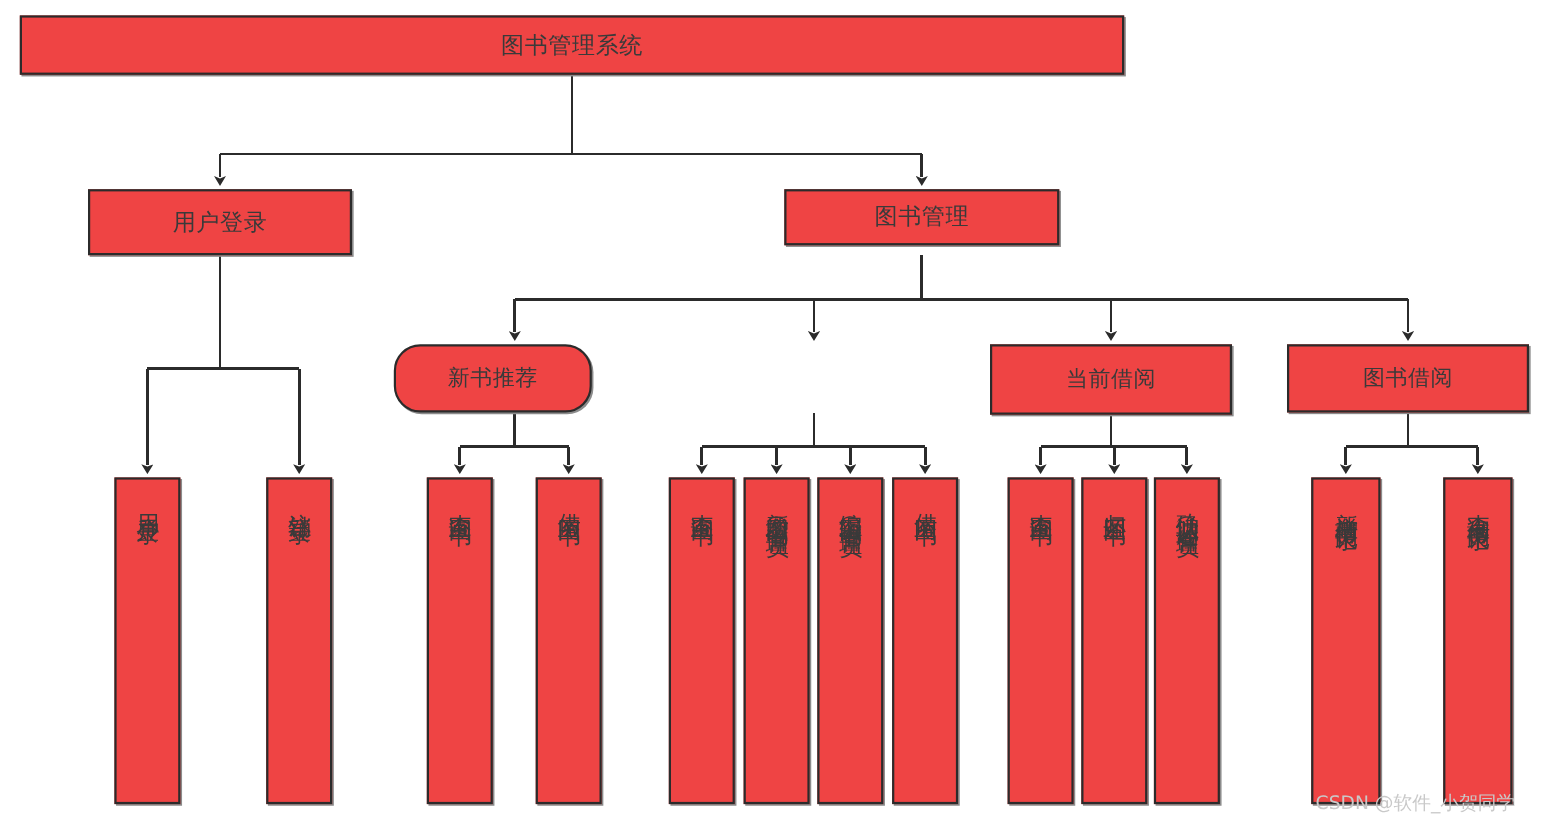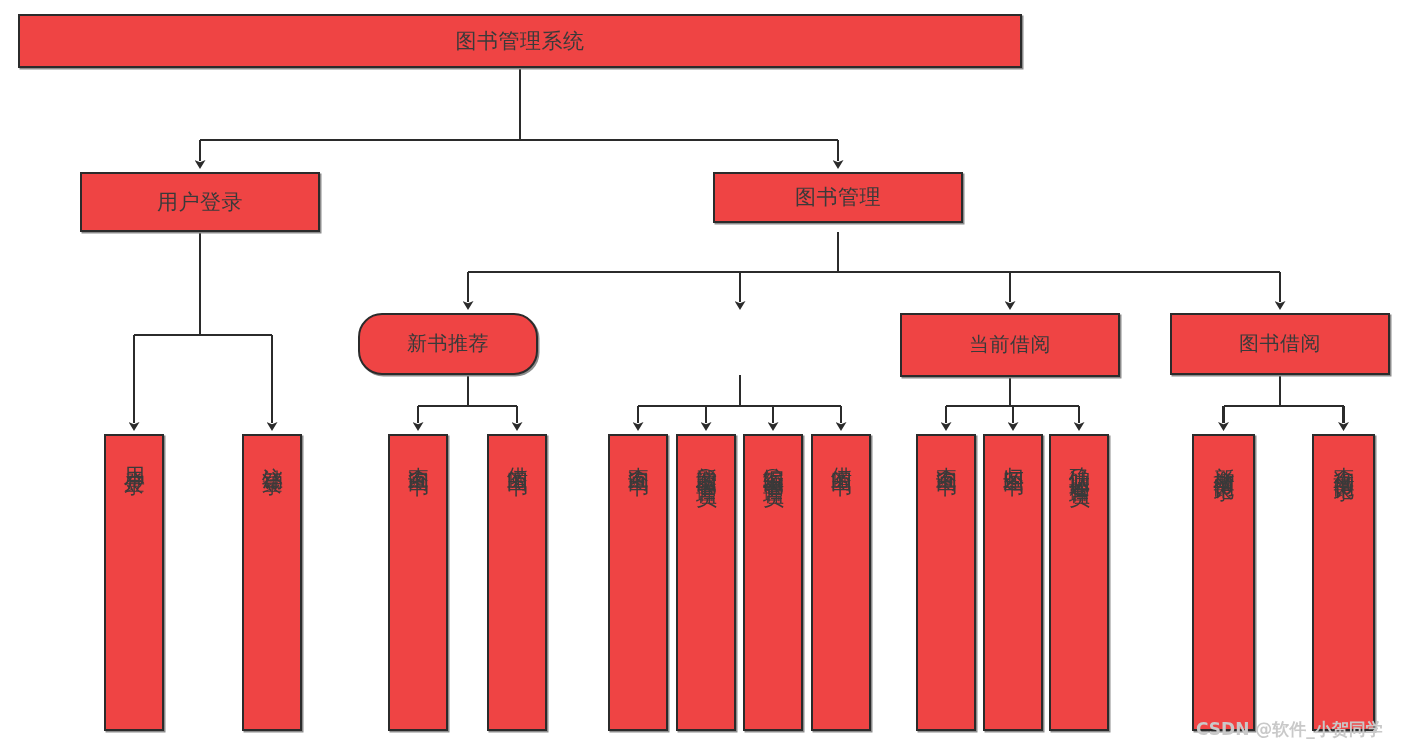--- a/index.html
+++ b/index.html
@@ -59,21 +59,20 @@
     line-height: 1.1;
     text-align: left;
   }
   .watermark {
     position: absolute;
     color: #c9c9c9;
     font-size: 17px;
     font-family: "DejaVu Sans", "Liberation Sans", sans-serif;
     white-space: nowrap;
     pointer-events: none;
-    font-weight: bold;
   }
 </style>
 </head>
 <body>
 
 <div id="diagram-root">
 
   <svg class="diagram-canvas" viewBox="0 0 1405 747">
     <defs>
       <marker id="arrow" markerWidth="9" markerHeight="11" refX="1" refY="5.5" orient="auto" markerUnits="userSpaceOnUse">

